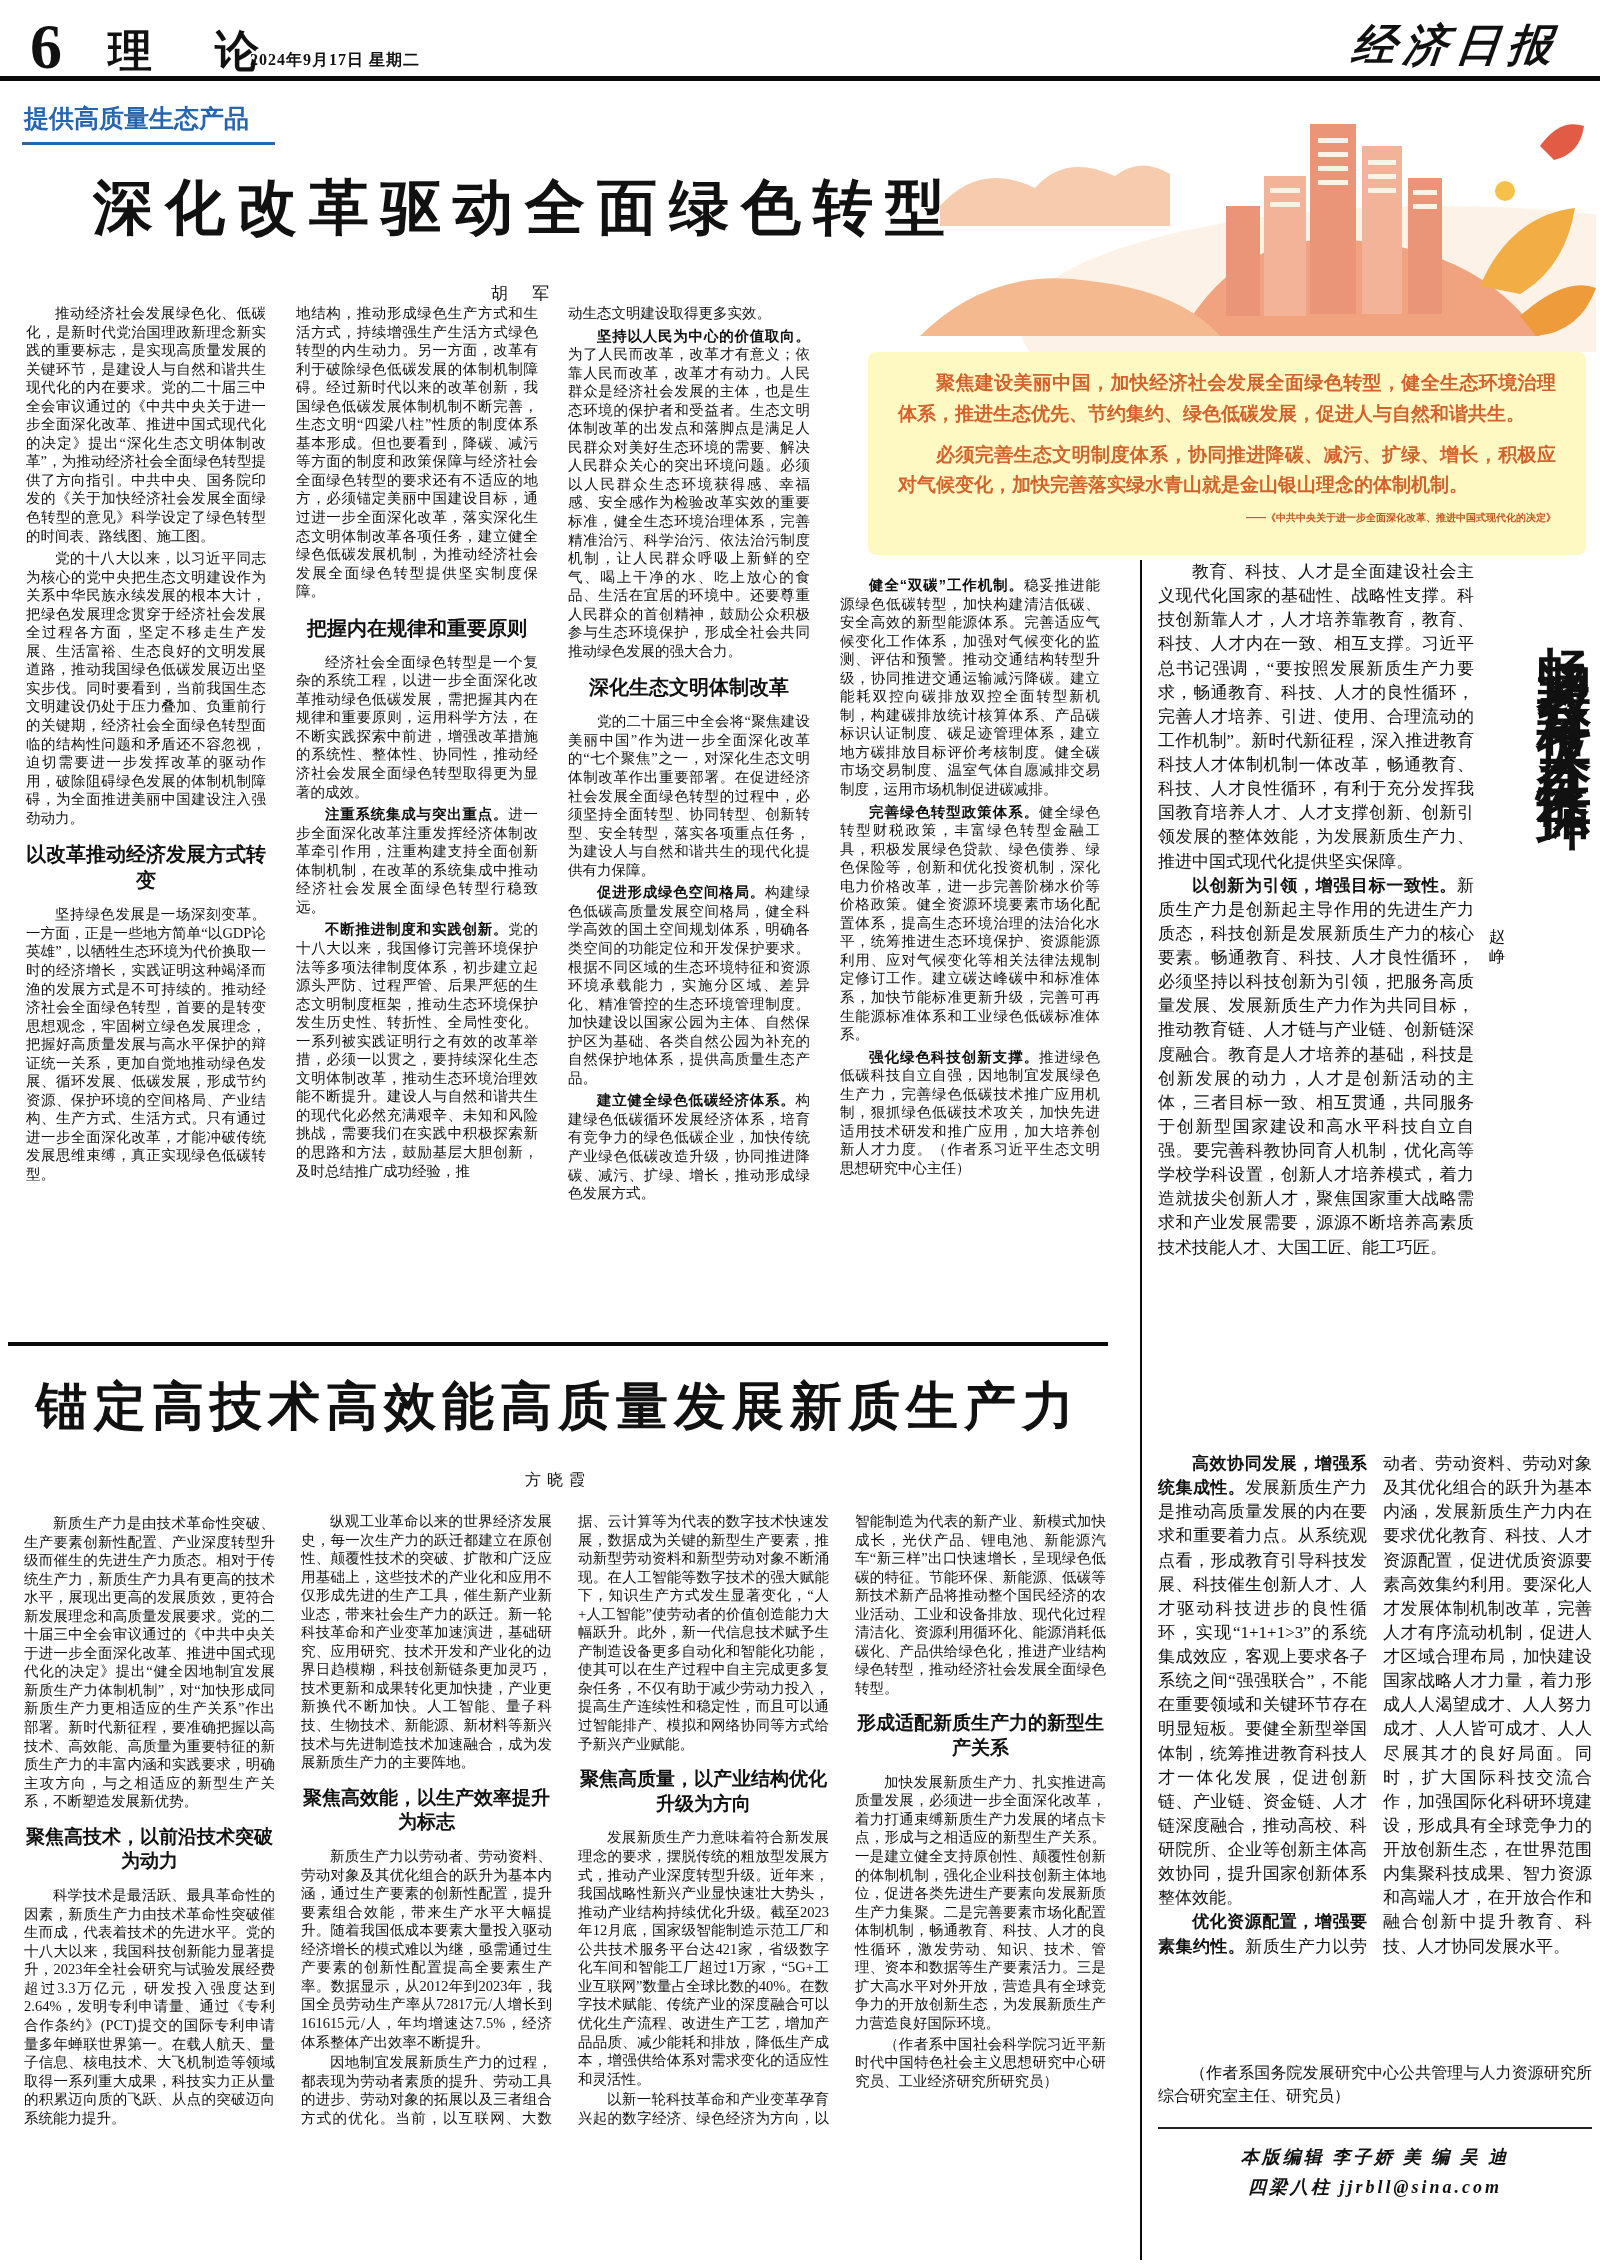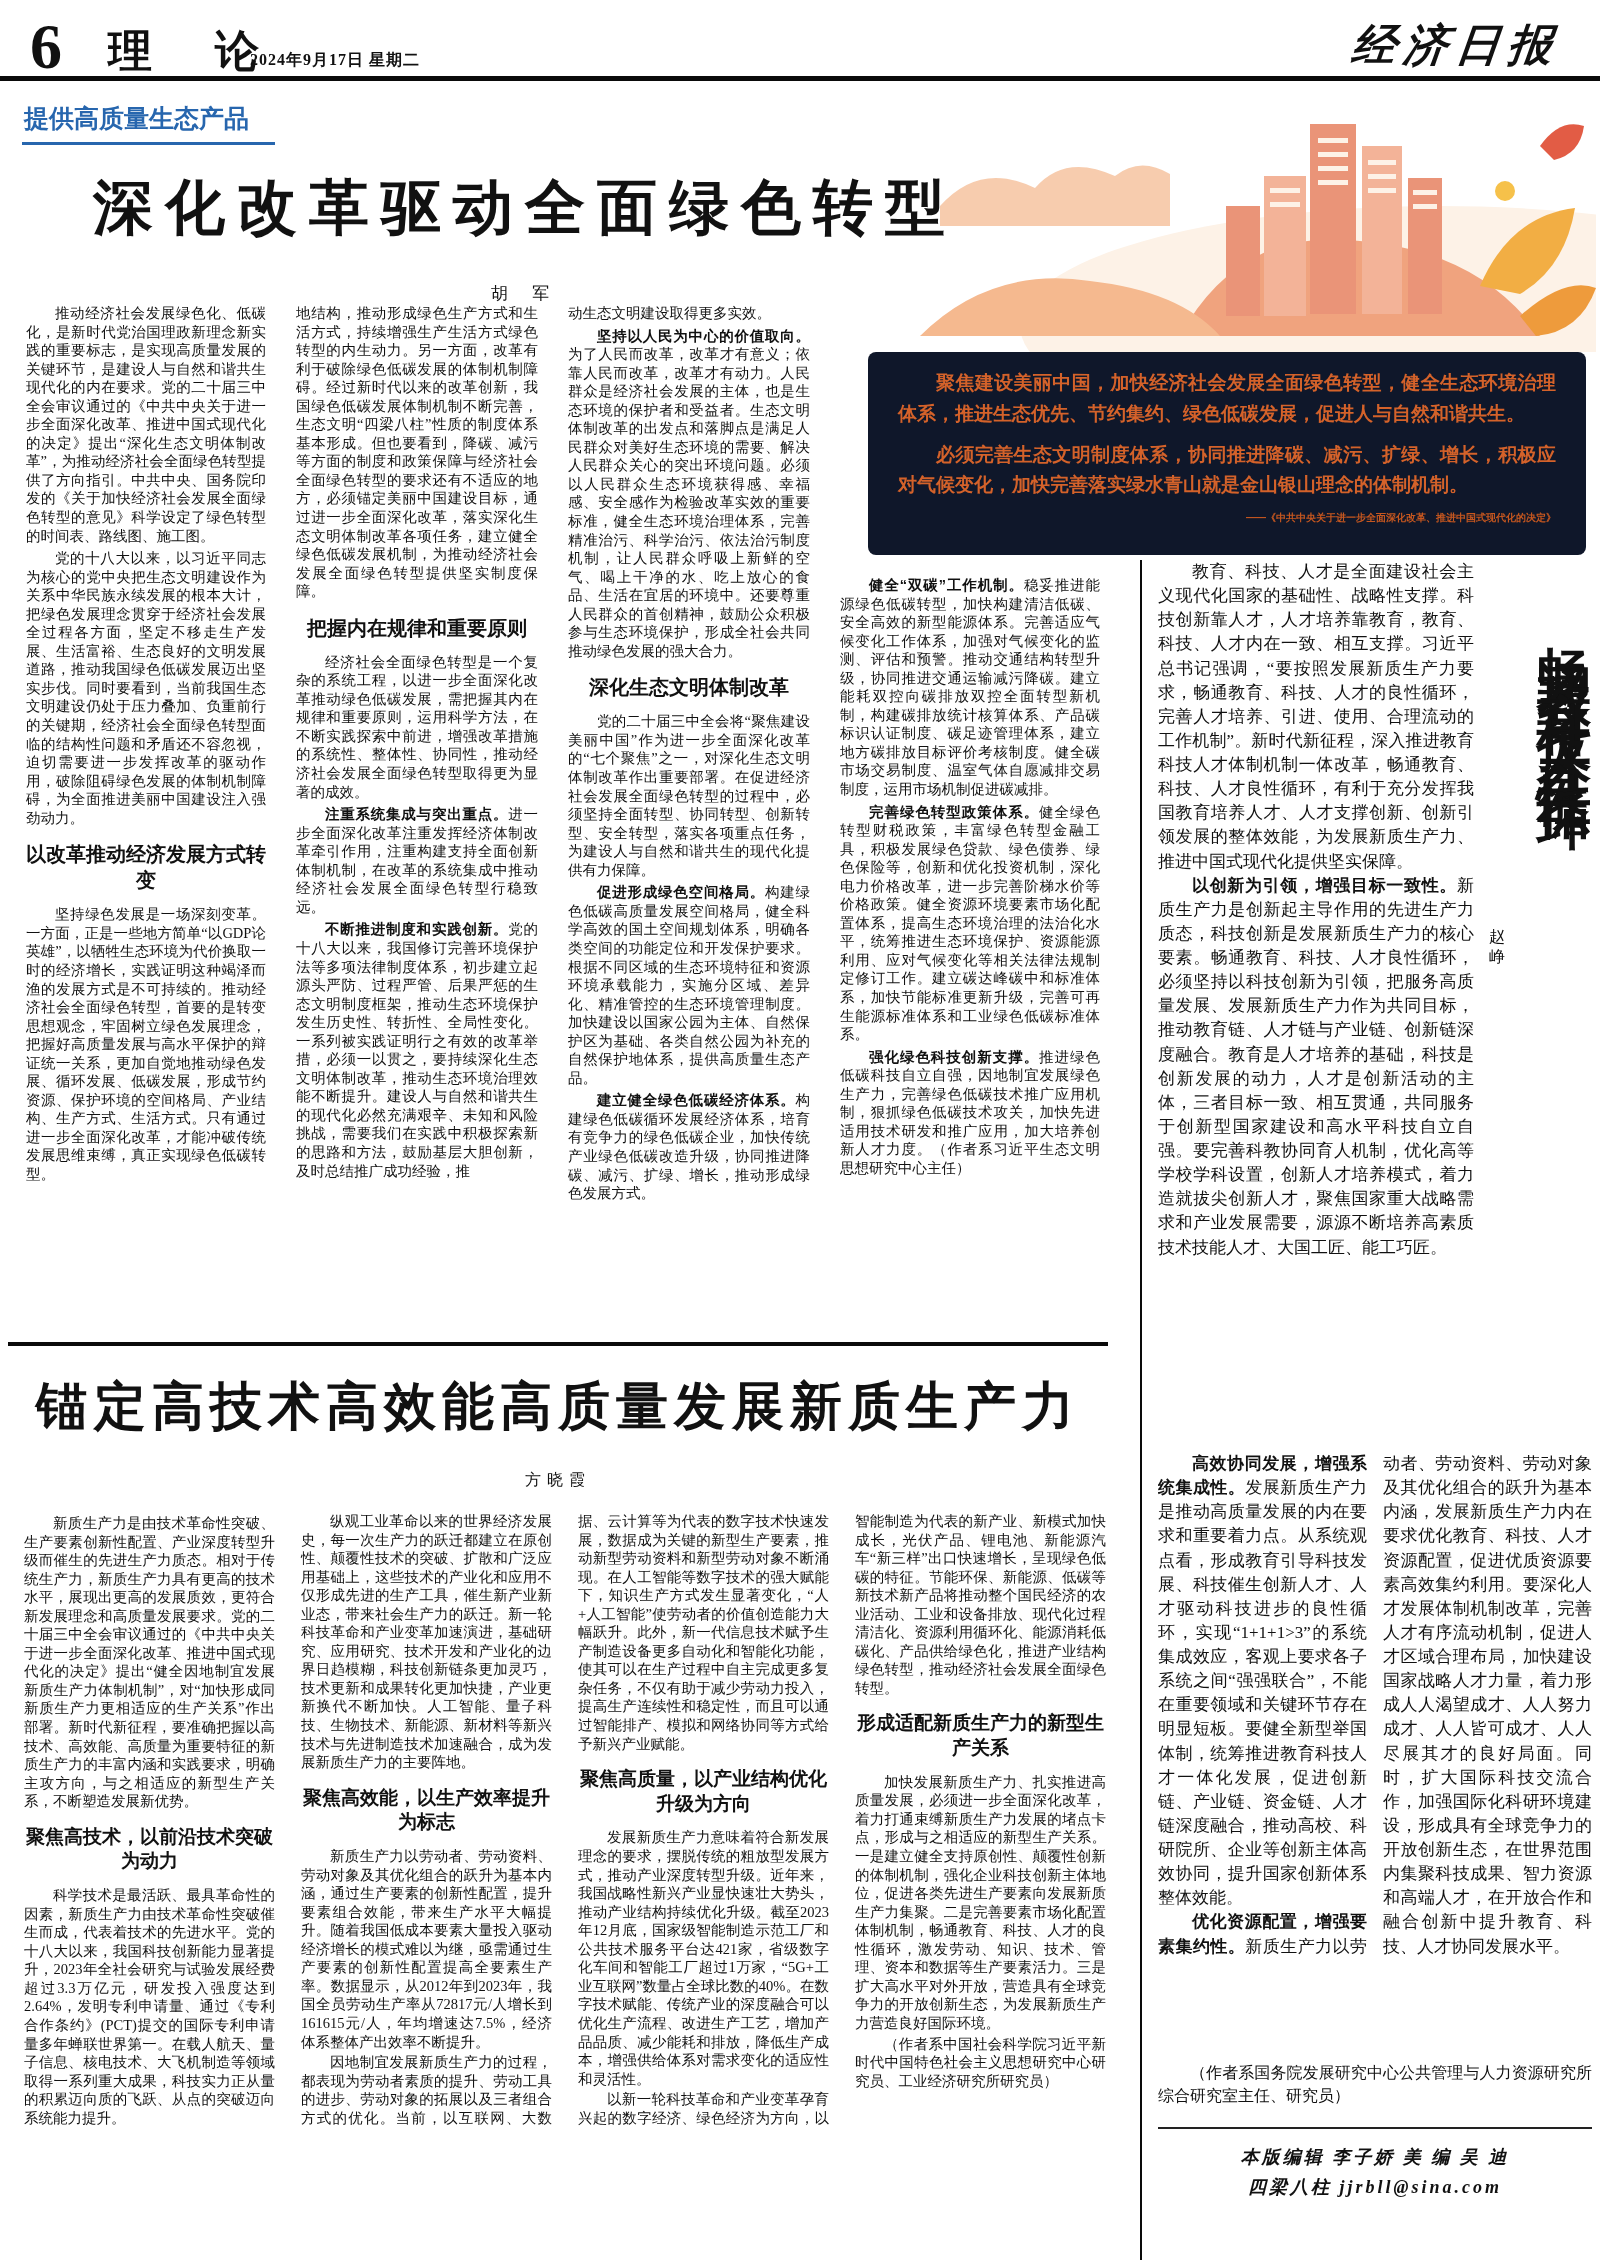--- a/index.html
+++ b/index.html
@@ -20,21 +20,21 @@
   .kicker{position:absolute;left:22px;top:102px;font-size:25px;font-weight:700;color:#2766ae;
           font-family:"Liberation Sans",sans-serif;border-bottom:3px solid #2766ae;padding:0 26px 7px 2px;}
   .a1-title{position:absolute;left:10px;top:168px;width:1030px;text-align:center;font-size:60px;font-weight:900;
             letter-spacing:12px;font-family:"Liberation Sans",sans-serif;white-space:nowrap;}
   .a1-author{position:absolute;left:10px;top:282px;width:1030px;text-align:center;font-size:17px;letter-spacing:10px;}
 
   
   .illus{position:absolute;left:880px;top:86px;width:716px;height:266px;}
 
   
-  .quote{position:absolute;left:868px;top:352px;width:718px;height:203px;background:#0f172a;border-radius:8px;
+  .quote{position:absolute;left:868px;top:352px;width:718px;height:203px;background:#fef9c3;border-radius:8px;
          padding:16px 30px;box-sizing:border-box;color:#d4622a;font-family:"Liberation Sans",sans-serif;}
   .quote p{margin:0 0 10px 0;font-size:19px;line-height:1.62;font-weight:600;text-indent:2em;text-align:justify;}
   .quote .src{font-size:10px;font-weight:700;text-align:right;text-indent:0;color:#c6571f;margin-top:8px;}
 
   
   .col{position:absolute;overflow:hidden;font-size:14.5px;line-height:1.28;text-align:justify;}
   .col p{margin:4px;text-indent:2em;}
   .col p.cont{text-indent:0;}
   .col b{font-family:"Liberation Sans",sans-serif;font-weight:700;}
   .subhead{font-family:"Liberation Sans",sans-serif;font-weight:900;font-size:20px;text-align:center;

